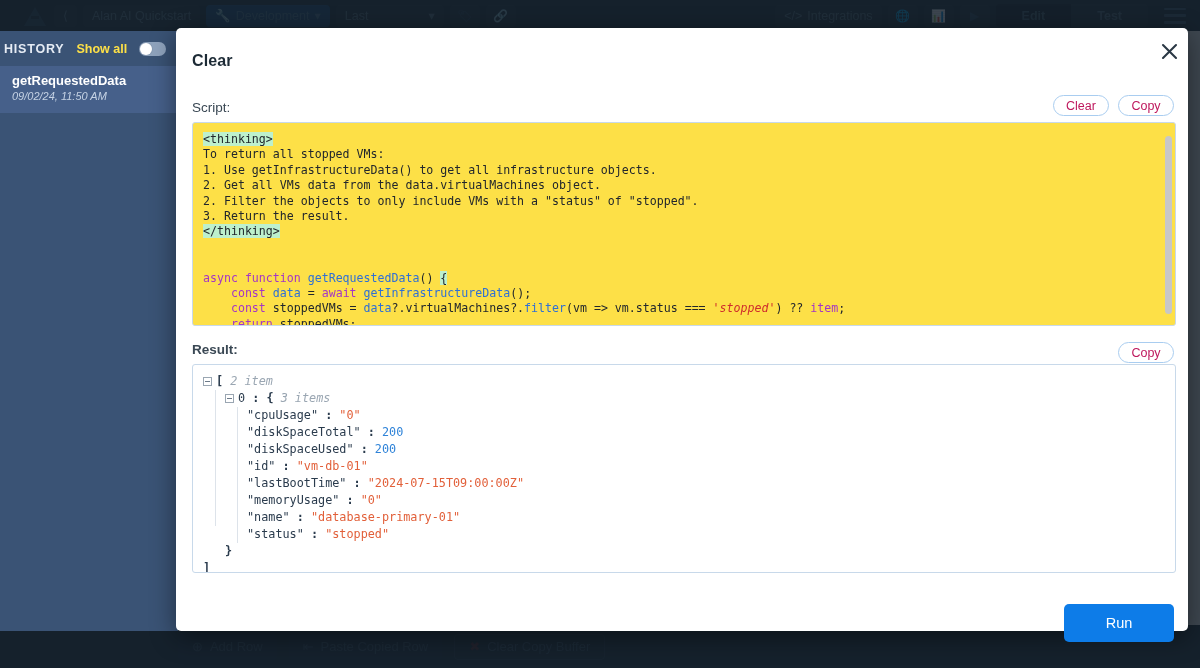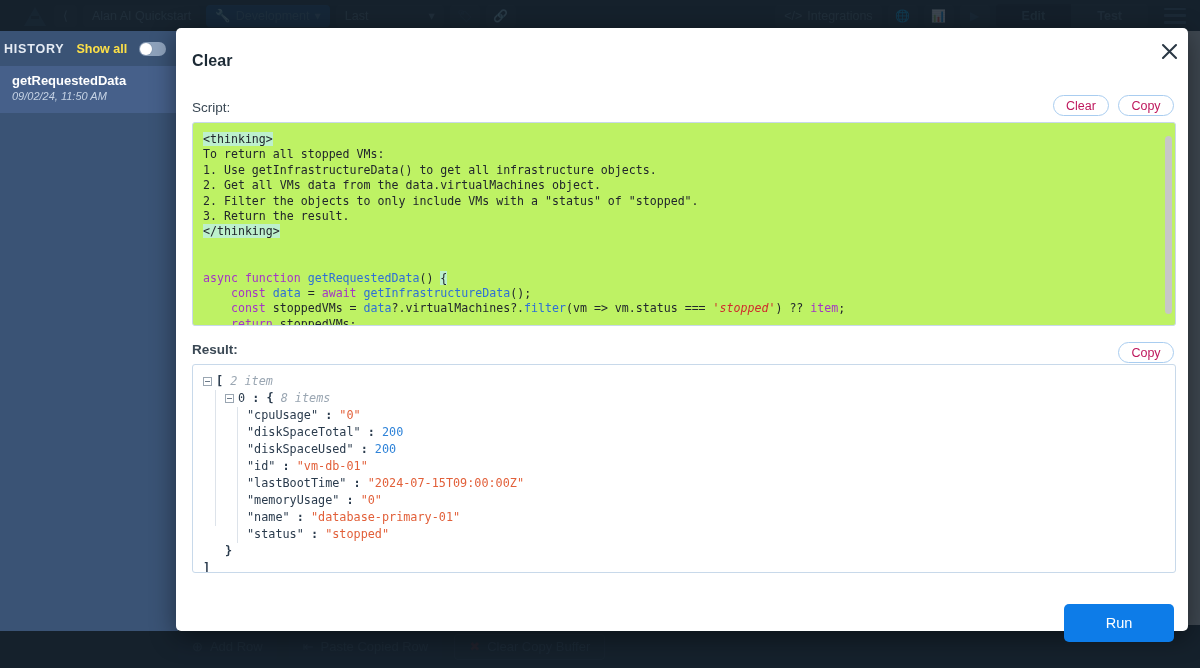--- a/index.html
+++ b/index.html
@@ -158,21 +158,21 @@
     background: #fff; color: #be185d;
     font-size: 12.5px; display: flex; align-items: center; justify-content: center;
     cursor: pointer; font-family: "Liberation Sans", sans-serif;
   }
 
   
   #script-box {
     position: absolute; left: 192px; top: 122px;
     width: 984px; height: 204px;
     border: 1px solid #c8d9ea; border-radius: 3px;
-    background: #bef264;
+    background: #fde047;
     overflow: hidden;
   }
   #script-code {
     padding: 9px 12px 9px 10px;
     font-family: "DejaVu Sans Mono", monospace;
     font-size: 11.6px; line-height: 15.4px;
     white-space: pre; color: #21262c;
   }
   .sb-track {
     position: absolute; right: 3px; top: 5px; bottom: 5px; width: 7px;
@@ -345,21 +345,21 @@
 
 <div class="row-label" id="result-label" style="z-index:50">Result:</div>
 
 <div class="pillbar" id="result-pills" style="z-index:50">
   <div class="pill">Copy</div>
 </div>
 
 <div id="result-box" style="z-index:50">
   <div class="jv" id="jv-root" style="position: relative;">
       <div class="jv-row"><span class="toggle-box"><i></i></span><span class="jv-brk">[</span>&nbsp;<span class="jv-meta">2 item</span></div>
-      <div class="jv-row jv-indent1"><span class="toggle-box"><i></i></span><span class="jv-key">0</span><span class="jv-brk"> : {</span>&nbsp;<span class="jv-meta">8 items</span></div>
+      <div class="jv-row jv-indent1"><span class="toggle-box"><i></i></span><span class="jv-key">0</span><span class="jv-brk"> : {</span>&nbsp;<span class="jv-meta">3 items</span></div>
       <div class="jv-row jv-indent2"><span class="jv-key">"cpuUsage"</span><span class="jv-brk"> : </span><span class="jv-str">"0"</span></div>
       <div class="jv-row jv-indent2"><span class="jv-key">"diskSpaceTotal"</span><span class="jv-brk"> : </span><span class="jv-num">200</span></div>
       <div class="jv-row jv-indent2"><span class="jv-key">"diskSpaceUsed"</span><span class="jv-brk"> : </span><span class="jv-num">200</span></div>
       <div class="jv-row jv-indent2"><span class="jv-key">"id"</span><span class="jv-brk"> : </span><span class="jv-str">"vm-db-01"</span></div>
       <div class="jv-row jv-indent2"><span class="jv-key">"lastBootTime"</span><span class="jv-brk"> : </span><span class="jv-str">"2024-07-15T09:00:00Z"</span></div>
       <div class="jv-row jv-indent2"><span class="jv-key">"memoryUsage"</span><span class="jv-brk"> : </span><span class="jv-str">"0"</span></div>
       <div class="jv-row jv-indent2"><span class="jv-key">"name"</span><span class="jv-brk"> : </span><span class="jv-str">"database-primary-01"</span></div>
       <div class="jv-row jv-indent2"><span class="jv-key">"status"</span><span class="jv-brk"> : </span><span class="jv-str">"stopped"</span></div>
       <div class="jv-row jv-indent1"><span class="jv-brk">}</span></div>
       <div class="jv-row"><span class="jv-brk">]</span></div>

